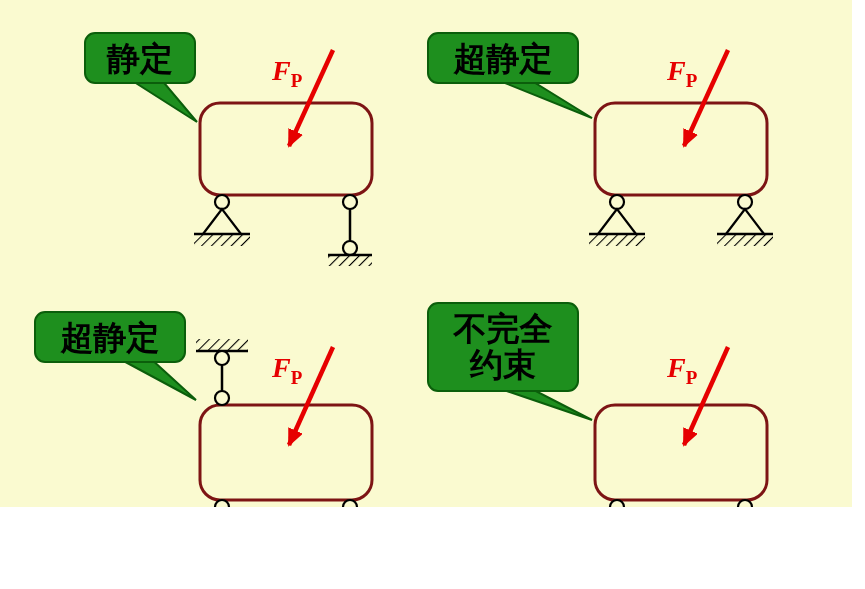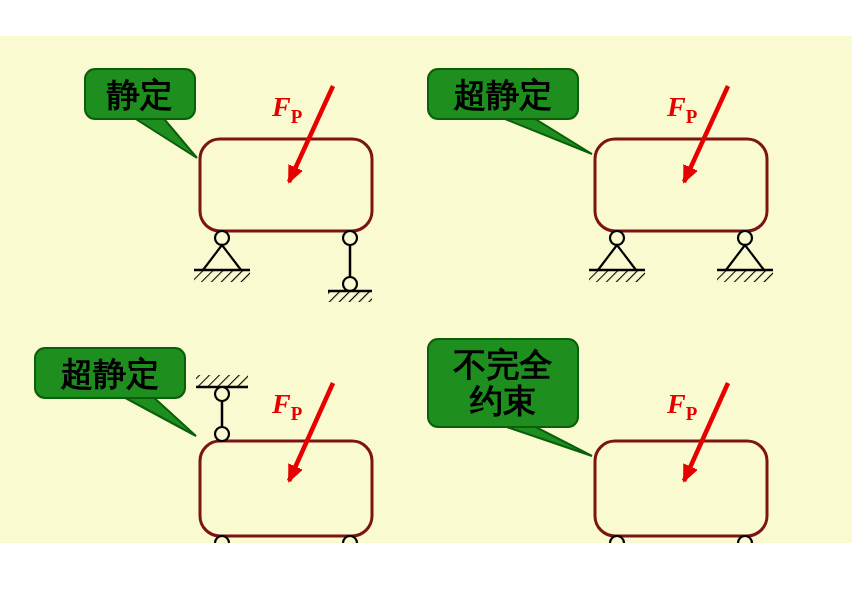--- a/index.html
+++ b/index.html
@@ -7,21 +7,20 @@
     padding: 0;
     background: #ffffff;
     font-family: "Liberation Sans", "DejaVu Sans", sans-serif;
   }
   .stage {
     position: relative;
     width: 865px;
     height: 507px;
     background: #ffffff;
     overflow: hidden;
-    margin-top: 36px;
   }
   svg { display: block; }
   .bubble-text {
     font-family: "Liberation Sans", "DejaVu Sans", sans-serif;
     font-weight: bold;
     font-size: 33px;
     fill: #000000;
   }
   .flabel {
     font-family: "Liberation Serif", "DejaVu Serif", serif;

